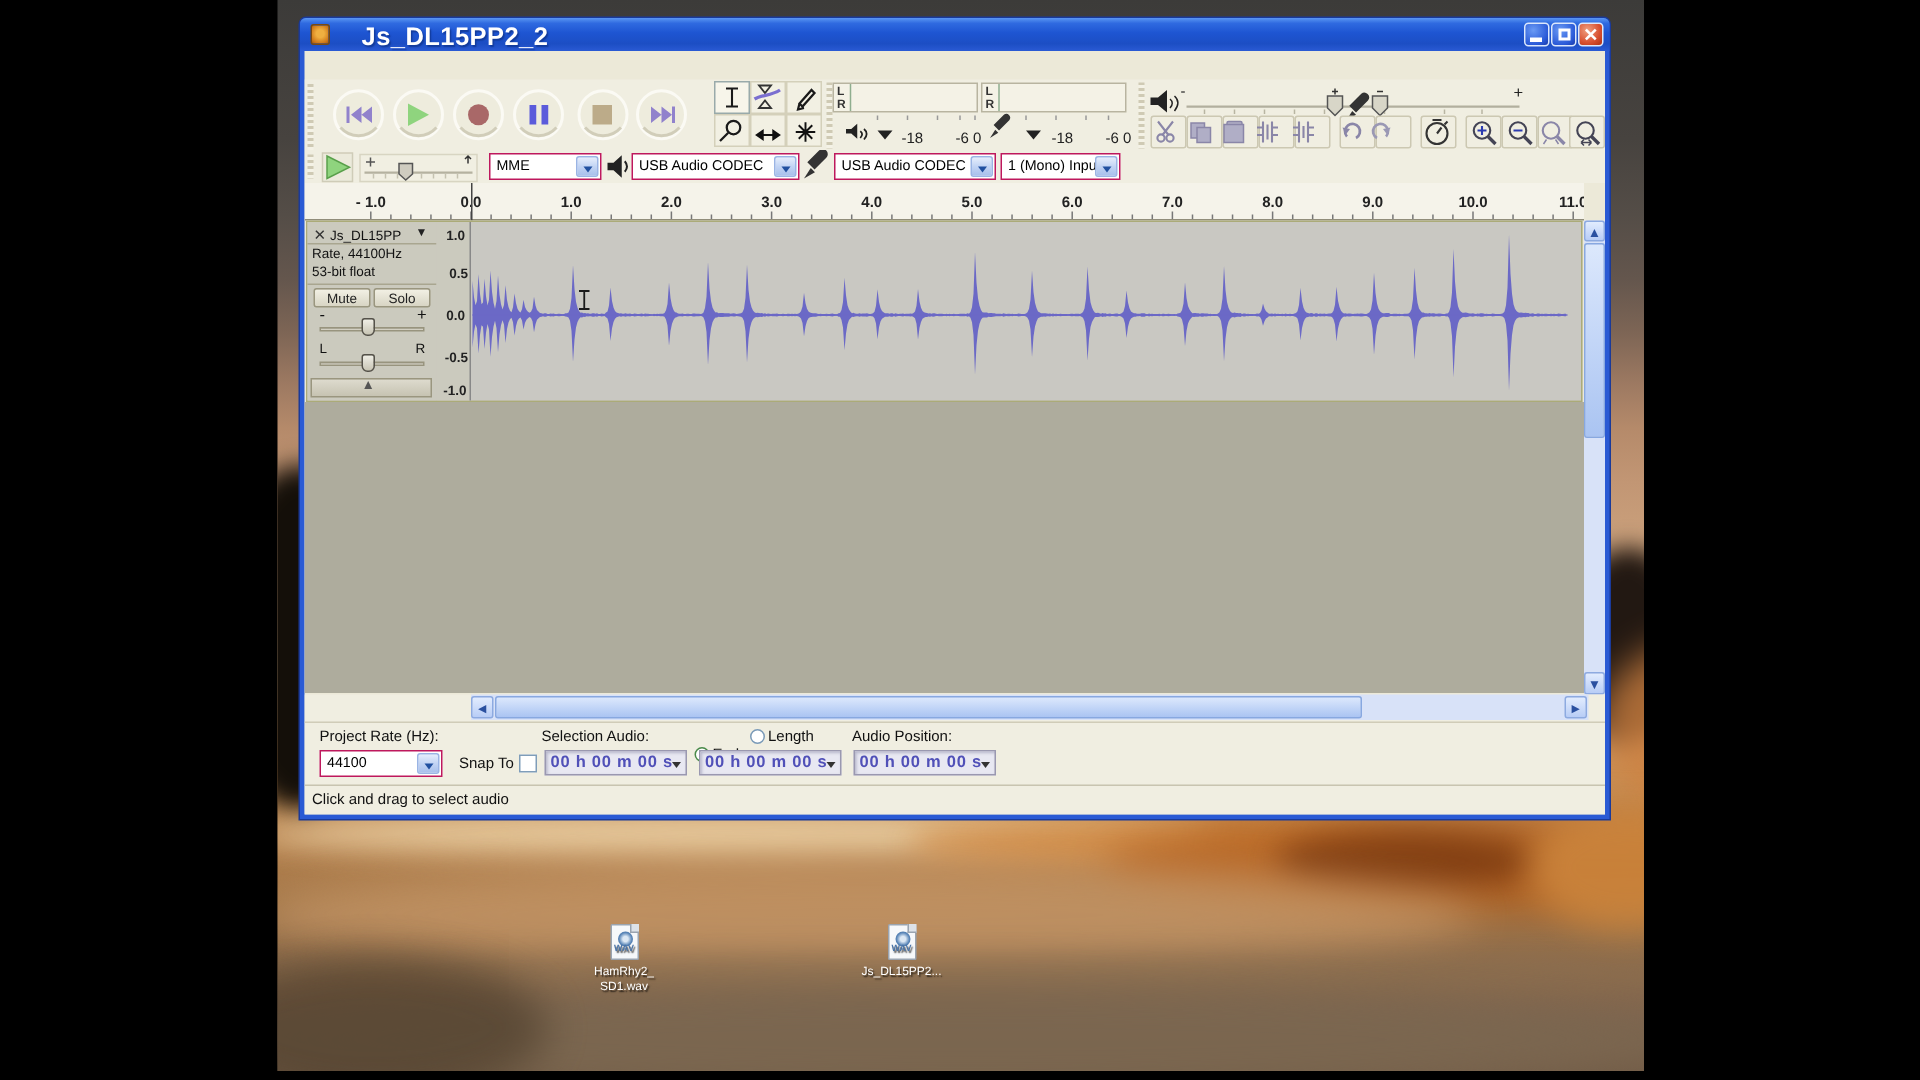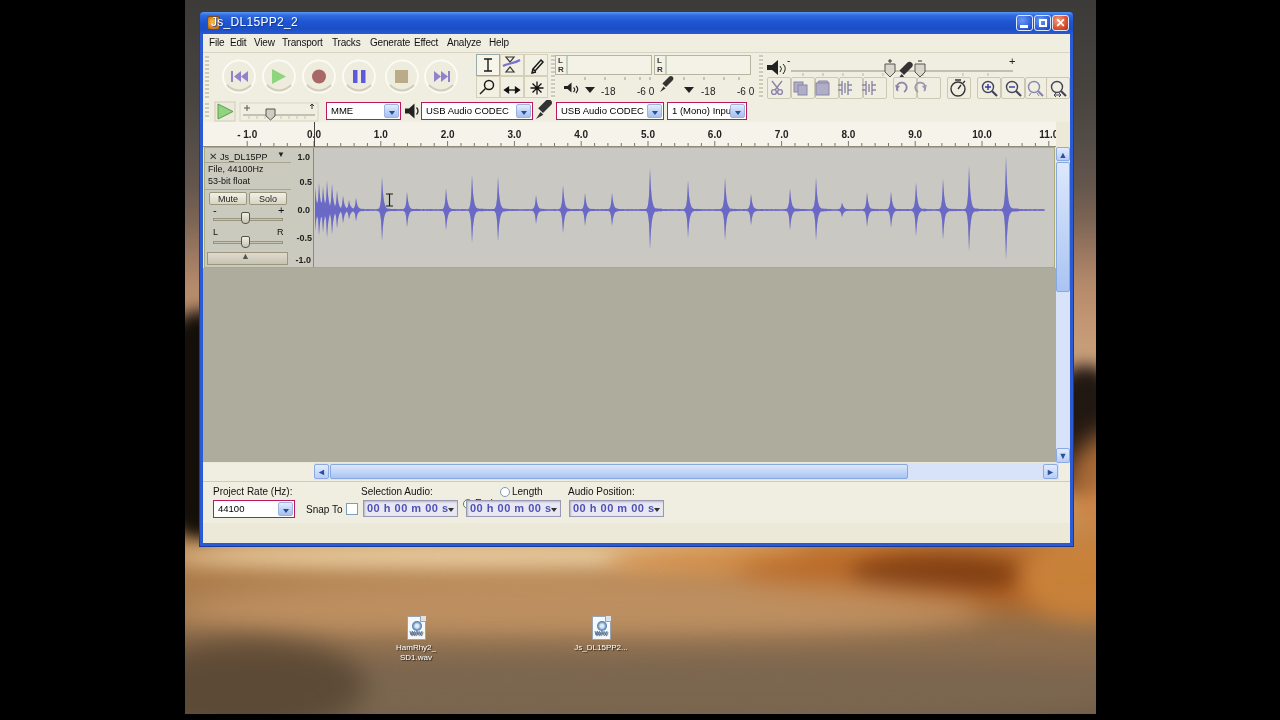--- a/index.html
+++ b/index.html
@@ -9,21 +9,21 @@
 #icons .ic{position:absolute;width:70px;text-align:center;color:#fff;font-size:8px;line-height:9.5px;text-shadow:1px 1px 1px rgba(0,0,0,.7)}
 .page{width:19px;height:24px;margin:0 auto 3px;background:#f6f8fa;border:1px solid #9aa4b0;border-radius:1px;position:relative}
 .page .fold{position:absolute;right:-1px;top:-1px;width:6px;height:6px;background:#dde2e8;border-left:1px solid #9aa4b0;border-bottom:1px solid #9aa4b0}
 .page .logo{position:absolute;left:4px;top:4px;width:10px;height:10px;border-radius:50%;background:radial-gradient(circle at 50% 50%,#dce8f4 25%,#5a86b8 60%,#3a6494)}
 .page .wav{position:absolute;left:0;right:0;bottom:1px;font-size:6px;font-weight:bold;color:#4a74a8;letter-spacing:0}
 #win{position:absolute;left:200px;top:12px;width:873px;height:534px;background:#2a5ad4;border-radius:4px 4px 0 0;
 box-shadow:0 0 0 1px #1a3a9a}
 #tbar{position:absolute;left:0;top:0;right:0;height:22px;border-radius:4px 4px 0 0;
 background:linear-gradient(180deg,#5a96f2 0%,#2f6ae0 16%,#1e55d2 45%,#1c4ec4 78%,#2a5ad4 100%)}
 #tico{position:absolute;left:7px;top:4px;width:13px;height:14px;border-radius:2px;background:radial-gradient(circle at 50% 45%,#f0b040 30%,#d07818 75%,#a05810);border:1px solid #7a4a10}
-#ttxt{position:absolute;left:11px;top:3px;font-size:12px;font-weight:normal;color:#fff;text-shadow:1px 1px 1px #123a9a;letter-spacing:.3px}
+#ttxt{position:absolute;left:41px;top:3px;font-size:17px;font-weight:bold;color:#fff;text-shadow:1px 1px 1px #123a9a;letter-spacing:.3px}
 .wbtn{position:absolute;top:3px;width:17px;height:16px;border-radius:3px;border:1px solid #dce8fc;color:#fff;font-size:12px;line-height:15px;text-align:center;font-weight:bold}
 .bmin i{position:absolute;left:3px;bottom:2px;width:8px;height:3px;background:#fff}
 .bres i{position:absolute;left:4px;top:3px;width:8px;height:8px;border:2px solid #fff}
 .bmin,.bres{background:radial-gradient(circle at 35% 30%,#6a9af4,#2a5ad8 70%,#1a3aa8)}
 .bcls{background:radial-gradient(circle at 35% 30%,#f0a080,#d85030 60%,#b03010)}
 #content{position:absolute;left:3px;top:22px;right:3px;bottom:3px;background:#ece9d8;overflow:hidden}
 
 #menu{position:absolute;left:0;top:0;right:0;height:19px;background:#f0eee1;border-bottom:1px solid #d8d4c0;font-size:10px;letter-spacing:-0.2px;color:#111}
 #menu span{position:absolute;top:3px}
 
@@ -99,31 +99,20 @@
   <div id="ttxt">Js_DL15PP2_2</div>
   <div class="wbtn bmin" style="right:40px">
         <i></i>
       </div>
   <div class="wbtn bres" style="right:22px">
         <i></i>
       </div>
   <div class="wbtn bcls" style="right:4px">✕</div>
  </div>
  <div id="content">
-  <div id="menu">
-   <span style="left:6px">File</span>
-        <span style="left:27px">Edit</span>
-        <span style="left:51px">View</span>
-   <span style="left:79px">Transport</span>
-        <span style="left:129px">Tracks</span>
-        <span style="left:167px">Generate</span>
-   <span style="left:211px">Effect</span>
-        <span style="left:244px">Analyze</span>
-        <span style="left:286px">Help</span>
-  </div>
   <div id="tools">
    <div class="grip" style="left:2px;top:3px;height:44px"></div>
    <div class="grip" style="left:2px;top:50px;height:16px"></div>
 
    <svg class="abs" style="left:16px;top:5px" width="246" height="37" viewBox="0 0 246 37">
     <g>
      <circle cx="20" cy="18.5" r="16.5" fill="#eeecdd"></circle>
             <circle cx="60" cy="18.5" r="16.5" fill="#eeecdd"></circle>
      <circle cx="100" cy="18.5" r="16.5" fill="#eeecdd"></circle>
             <circle cx="140" cy="18.5" r="16.5" fill="#eeecdd"></circle>
@@ -433,21 +422,21 @@
         </svg>
    <div class="abs" style="left:111px;top:0;width:1px;height:25px;background:#444"></div>
   </div>
 
   <div id="trackzone">
    <div id="tpanel">
     <span class="abs" style="left:4px;top:3px;font-size:10px;color:#333">✕</span>
     <span class="abs" style="left:15px;top:4px;font-size:9px">Js_DL15PP</span>
     <span class="abs" style="left:72px;top:2px;font-size:8px;color:#222">▼</span>
     <div class="abs" style="left:0px;top:14px;width:86px;height:1px;background:#a9a690"></div>
-    <span class="abs" style="left:3px;top:16px;font-size:9px">File, 44100Hz</span>
+    <span class="abs" style="left:3px;top:16px;font-size:9px">Rate, 44100Hz</span>
     <span class="abs" style="left:3px;top:28px;font-size:9px">53-bit float</span>
     <div class="abs" style="left:0px;top:41px;width:86px;height:1px;background:#a9a690"></div>
     <div class="msbtn" style="left:4px;top:44px">Mute</div>
     <div class="msbtn" style="left:44px;top:44px">Solo</div>
     <span class="abs" style="left:8px;top:56px;font-size:11px">-</span>
     <span class="abs" style="left:73px;top:56px;font-size:11px">+</span>
     <div class="sldr" style="left:8px;top:70px;width:70px"></div>
     <div class="thumb" style="left:36px;top:64px"></div>
     <span class="abs" style="left:8px;top:79px;font-size:9px">L</span>
     <span class="abs" style="left:72px;top:79px;font-size:9px">R</span>
@@ -500,14 +489,17 @@
    <span class="abs" style="left:260px;top:16px"><span class="radio" style="border-color:#4a8a4a;background:radial-gradient(circle,#2a8a2a 30%,#fff 40%)"></span>End</span>
    <span class="abs" style="left:297px;top:4px"><span class="radio"></span>Length</span>
    <div class="tfield" style="left:263px;top:18px;width:95px">
           <span class="in">00 h 00 m 00 s</span>
         </div>
    <span class="abs" style="left:365px;top:4px">Audio Position:</span>
    <div class="tfield" style="left:366px;top:18px;width:95px">
           <span class="in">00 h 00 m 00 s</span>
         </div>
   </div>
+  <div id="status">
+        <span class="abs" style="left:5px;top:4px">Click and drag to select audio</span>
+      </div>
  </div>
 </div>
 
 </body></html>

